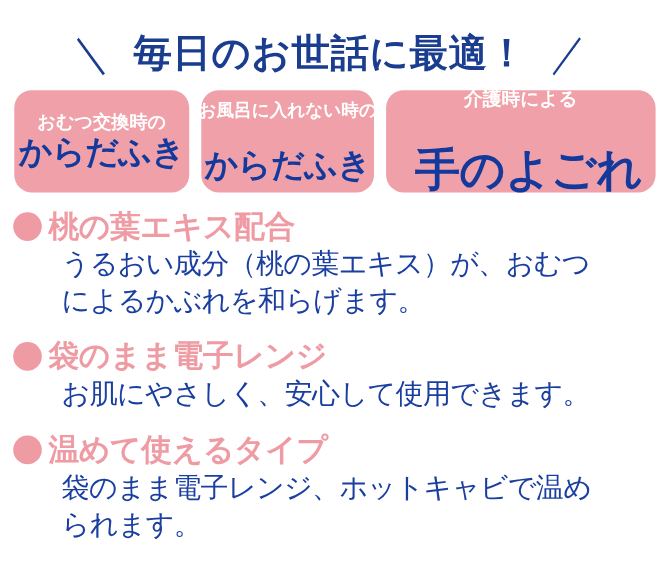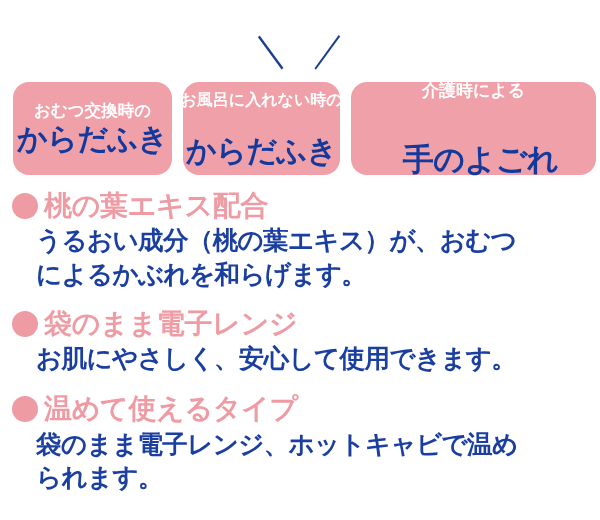--- a/index.html
+++ b/index.html
@@ -88,21 +88,21 @@
   .card-3 .card-sub { font-size: 17px; }
 
   .card-main {
     color: #12399B;
     font-weight: 700;
     line-height: 1;
     white-space: nowrap;
   }
   .card-1 .card-main { font-size: 30px; letter-spacing: -0.5px; }
   .card-2 .card-main { font-size: 30px; letter-spacing: -0.5px; }
-  .card-3 .card-main { font-size: 31px; letter-spacing: -0.5px; margin-left: 14px; }
+  .card-3 .card-main { font-size: 41px; letter-spacing: -0.5px; margin-left: 14px; }
 
   
   .features {
     position: absolute;
     top: 190px;
     left: 0;
     width: 548px;
   }
   .feature {
     position: relative;
@@ -126,39 +126,40 @@
     color: #EF9BA4;
     font-size: 28px;
     font-weight: 700;
     line-height: 1.15;
     white-space: nowrap;
     letter-spacing: -0.3px;
   }
   .feature-body {
     color: #1A3FA0;
     font-size: 25.5px;
-    font-weight: 700;
+    font-weight: 400;
     line-height: 1.32;
-    padding-left: 36px;
+    padding-left: 56px;
     padding-right: 8px;
     letter-spacing: -0.6px;
   }
   .feature-1 .feature-body { margin-top: 2px; }
   .feature-2 { margin-top: 16px; }
   .feature-2 .feature-body { margin-top: 2px; }
   .feature-3 { margin-top: 18px; }
   .feature-3 .feature-body { margin-top: 2px; }
 </style>
 </head>
 <body>
 
 <div class="page">
 
   <div class="header">
     <span class="slash slash-left">＼</span>
+    <span class="header-title">毎日のお世話に最適！</span>
     <span class="slash slash-right">／</span>
   </div>
 
   <div class="cards">
     <div class="card card-1">
       <span class="card-sub">おむつ交換時の</span>
       <span class="card-main">からだふき</span>
     </div>
     <div class="card card-2">
       <span class="card-sub">お風呂に入れない時の</span>

